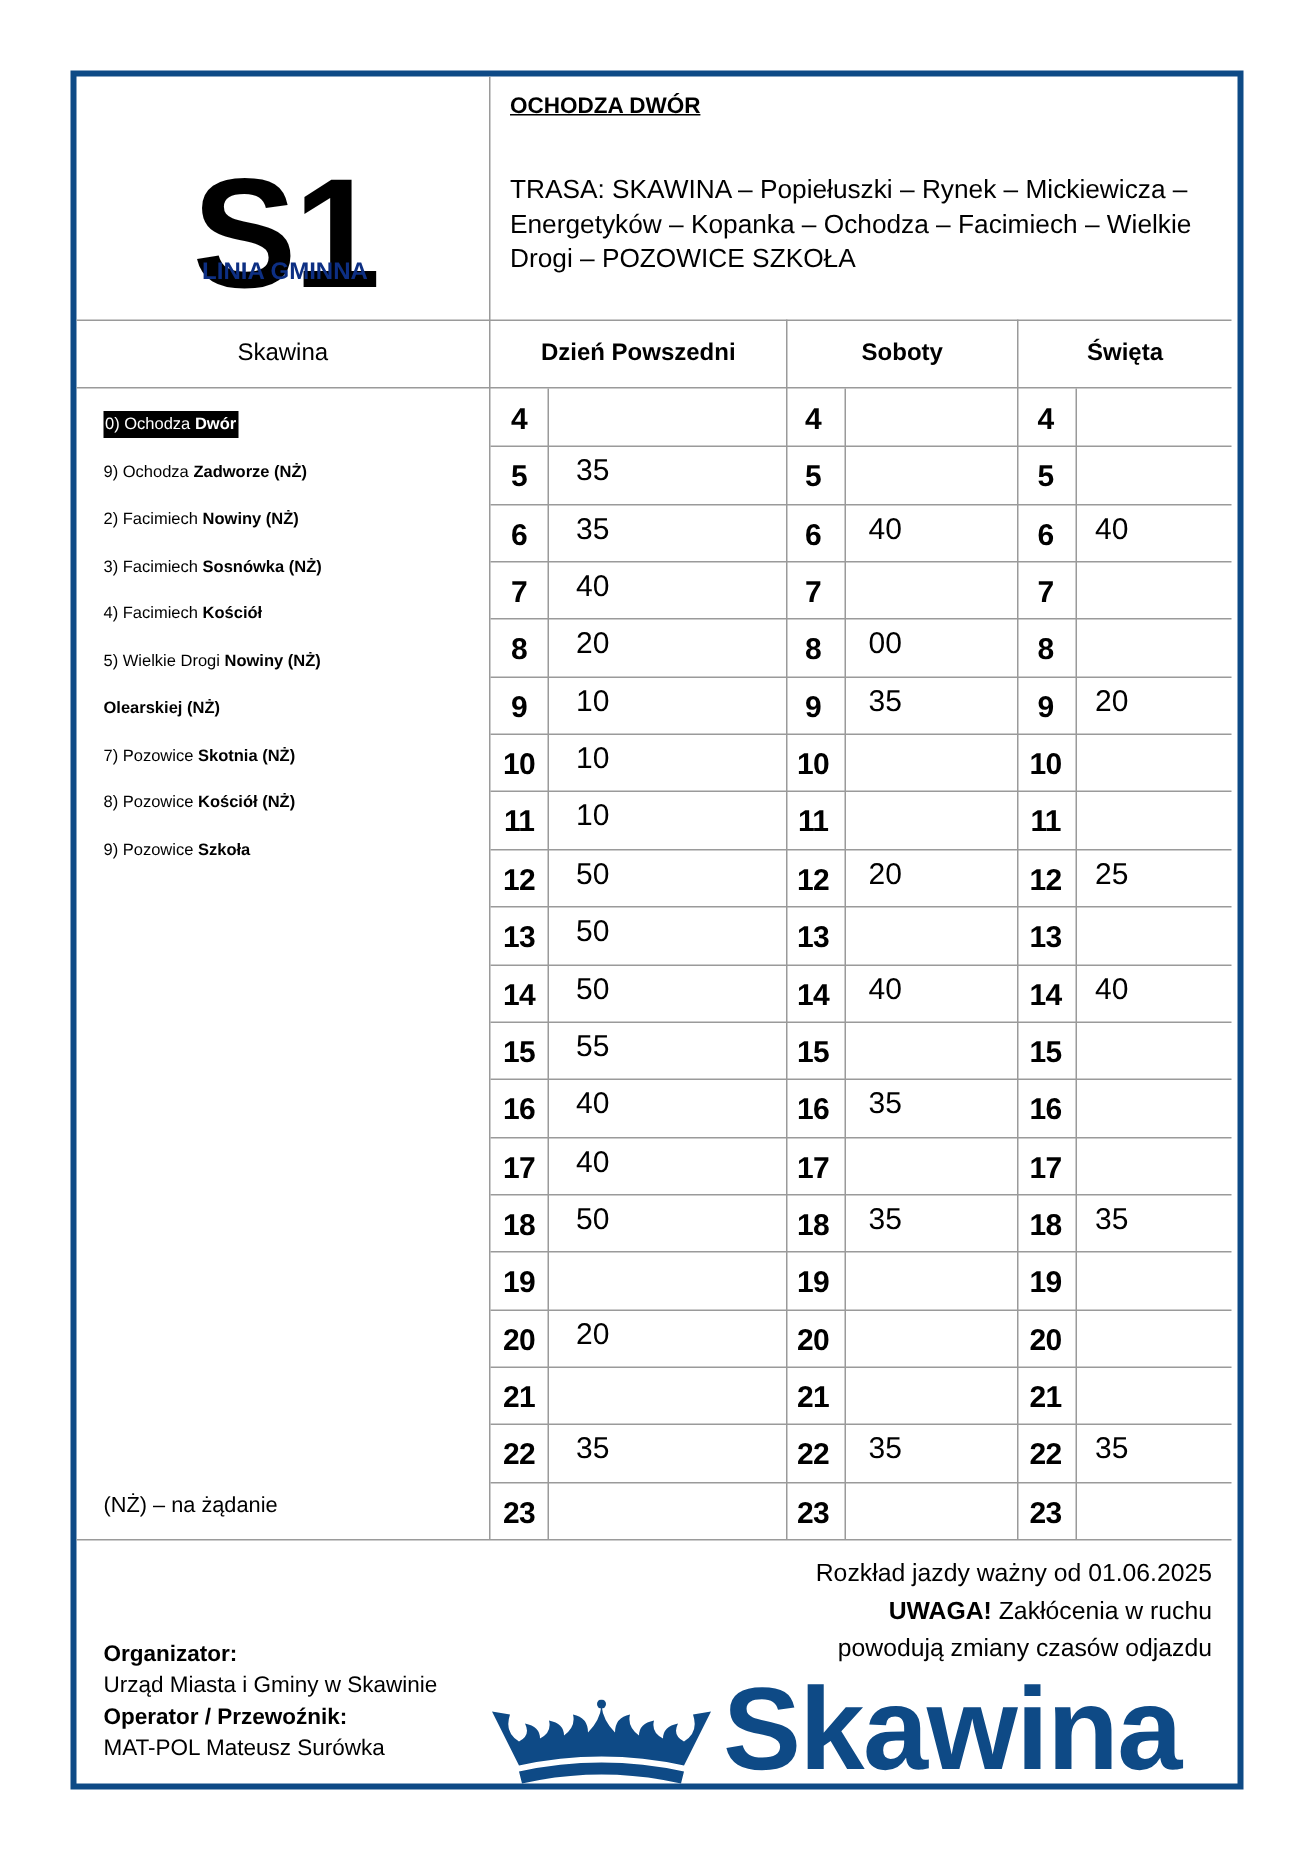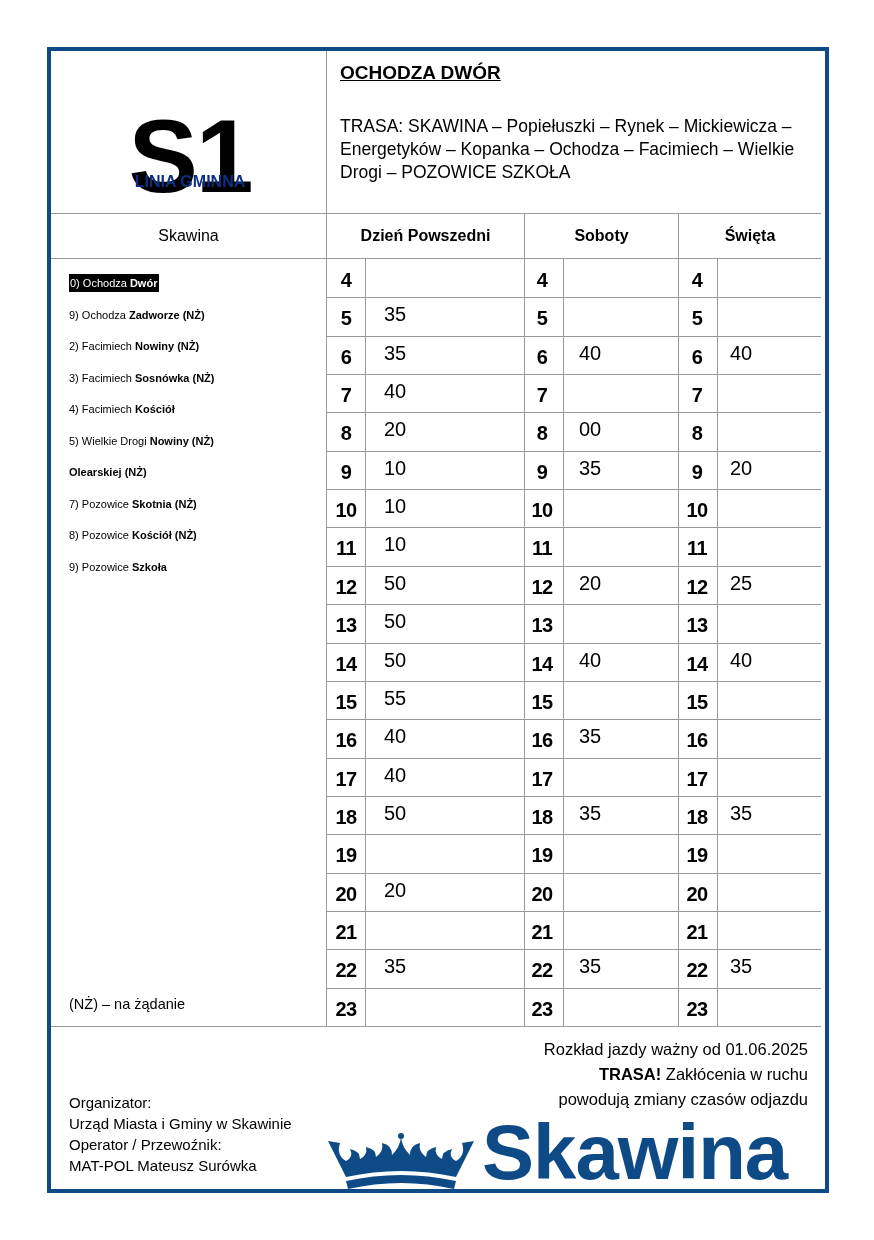--- a/index.html
+++ b/index.html
@@ -19,21 +19,21 @@
   
   .route-num {
     position: absolute; left: 70px; top: 62px; width: 240px; text-align: center;
     font-size: 104px; font-weight: bold; line-height: 110px; letter-spacing: -2px; margin-top: 39px;
   }
   .route-type {
     position: absolute; left: 70px; top: 173px; width: 240px; text-align: center;
     font-size: 16px; font-weight: bold; color: #0d2f83;
   }
   .dest-title {
-    position: absolute; left: 340px; top: 62px; font-size: 19px; font-weight: bold;
+    position: absolute; left: 340px; top: 62px; font-size: 15px; font-weight: bold;
     text-decoration: underline;
   }
   .route-desc {
     position: absolute; left: 340px; top: 115px; width: 460px;
     font-size: 17.5px; line-height: 23px;
   }
 
   
   .col-head {
     position: absolute; top: 214px; height: 44px; line-height: 44px;
@@ -56,21 +56,21 @@
   .mins { position: absolute; font-size: 20px; }
 
   
   .validity {
     position: absolute; right: 66px; top: 1037px; text-align: right;
     font-size: 16.5px; line-height: 25px;
   }
   .org {
     position: absolute; left: 69px; top: 1092px; font-size: 15px; line-height: 21px;
   }
-  .org b { font-weight: normal; margin-top: 40px; }
+  .org b { font-weight: bold; margin-top: 40px; }
   .logo-text {
     position: absolute; left: 482px; top: 1107px; font-size: 78px; font-weight: bold;
     color: #0e4a86; letter-spacing: -1px; line-height: 90px;
   }
   .crown { position: absolute; left: 326px; top: 1133px; }
 </style>
 </head>
 <body>
 
 <div class="frame"></div>
@@ -248,21 +248,21 @@
     <div class="hour" style="left: 326px; top: 997.65px;">23</div>
     <div class="mins" style="left: 384px; top: 993.65px;"></div>
     <div class="hour" style="left: 522px; top: 997.65px;">23</div>
     <div class="mins" style="left: 579px; top: 993.65px;"></div>
     <div class="hour" style="left: 677px; top: 997.65px;">23</div>
     <div class="mins" style="left: 730px; top: 993.65px;"></div>
   </div>
 
 <div class="validity">
   <div>Rozkład jazdy ważny od 01.06.2025</div>
-  <div><b>TRASA!</b><span> Zakłócenia w ruchu</span></div>
+  <div><b>UWAGA!</b><span> Zakłócenia w ruchu</span></div>
   <div>powodują zmiany czasów odjazdu</div>
 </div>
 
 <div class="org">
   <div><b>Organizator:</b></div>
   <div>Urząd Miasta i Gminy w Skawinie</div>
   <div><b>Operator / Przewoźnik:</b></div>
   <div>MAT-POL Mateusz Surówka</div>
 </div>
 

